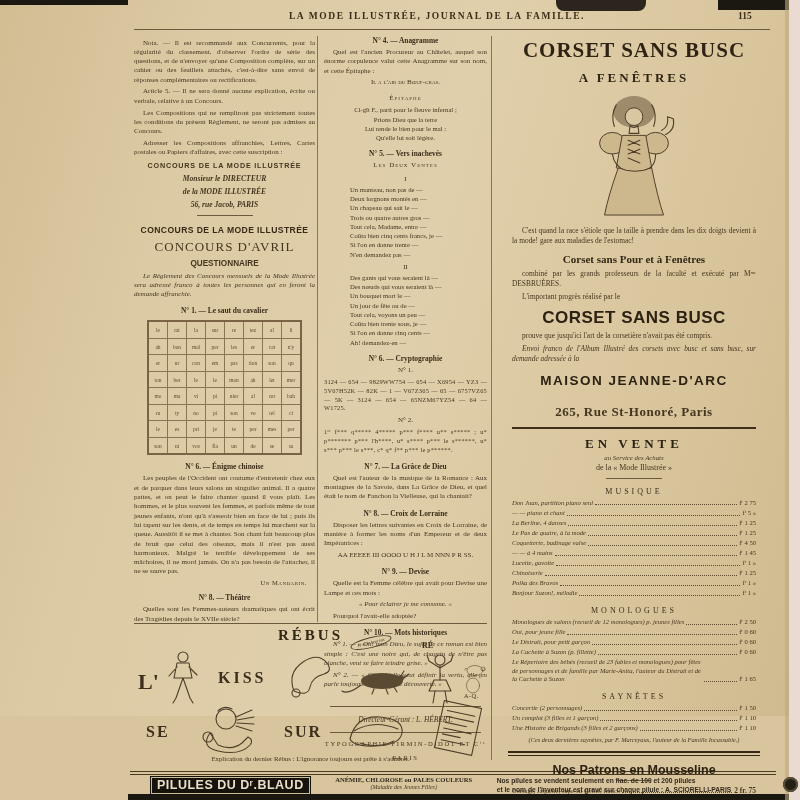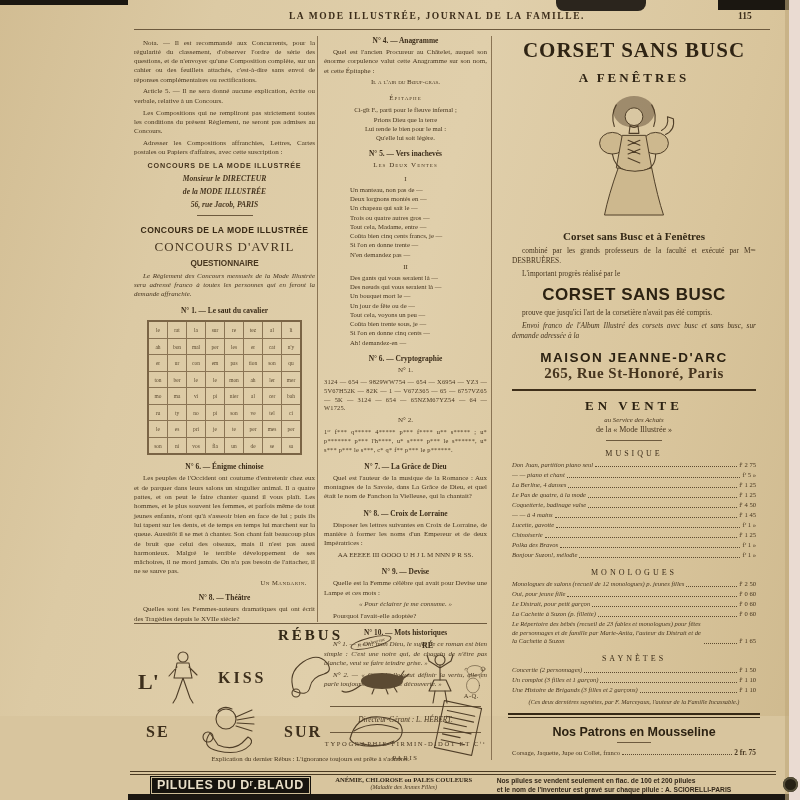--- a/index.html
+++ b/index.html
@@ -56,21 +56,21 @@
   .rs{border-top:1px solid #6d5a3e;margin:7px 6px;}
   
   .rt1{text-align:center;font-weight:bold;font-size:21px;letter-spacing:1px;color:#2f2414;margin-top:2px;}
   .rt2{text-align:center;font-weight:bold;font-size:13px;letter-spacing:3px;margin-top:7px;color:#2f2414;}
   .rp{font-size:7.4px;line-height:1.35;text-align:justify;text-indent:10px;margin:3px 14px;}
   .rbold1{text-align:center;font-weight:bold;font-size:11px;margin:7px 0 4px;color:#332816;}
   .rbig{text-align:center;font-weight:bold;font-family:"Liberation Sans","DejaVu Sans",sans-serif;
     font-size:17px;letter-spacing:.5px;margin:6px 0 3px;color:#2c2212;}
   .maison{text-align:center;font-weight:bold;font-family:"Liberation Sans","DejaVu Sans",sans-serif;
     font-size:13.5px;letter-spacing:1.5px;margin-top:9px;color:#2c2212;}
-  .maddr{text-align:center;font-weight:bold;font-size:15px;margin:0 0 7px;letter-spacing:.5px;}
+  .maddr{text-align:center;font-weight:bold;font-size:13px;margin:16px 0 7px;letter-spacing:.5px;}
   .rule-heavy{border-top:2px solid #3f2f1a;margin:4px 14px 6px;}
   .envente{text-align:center;font-weight:bold;font-size:13px;letter-spacing:4px;margin-top:7px;color:#2c2212;}
   .ev-sub{text-align:center;font-size:6.8px;font-style:italic;margin-top:2px;}
   .ev-sub2{text-align:center;font-size:8px;margin-top:2px;}
   .lhead{text-align:center;font-size:8px;letter-spacing:3px;margin:8px 0 3px;color:#3c2d1a;}
   .plist{margin:0 14px;}
   .price-row{display:flex;align-items:flex-end;font-size:6.6px;line-height:1.3;margin:1.5px 0;}
   .pr-n{font-style:italic;max-width:78%;}
   .pr-dots{flex:1;border-bottom:1px dotted #5d4b30;margin:0 2px 2px;}
   .pr-p{white-space:nowrap;}
@@ -302,21 +302,22 @@
       <circle cx="60" cy="26" r="9" fill="#d9c7a2" stroke="#4f3e28"></circle>
       <path class="ln" d="M56 35 q4 4 8 0 l1 8 h-10 z" fill="#d9c7a2"></path>
       <ellipse class="fillp" cx="38" cy="53" rx="13" ry="11"></ellipse>
       <ellipse class="fillp" cx="82" cy="53" rx="13" ry="11"></ellipse>
       <path class="fillp" d="M48 45 h24 l6 33 q-18 8 -36 0 z"></path>
       <path class="ln" d="M54 50 l12 5 M66 50 l-12 5 M54 59 l12 5 M66 59 l-12 5 M54 68 l12 5"></path>
       <path class="ln" d="M38 64 q2 13 14 17 M82 64 q0 14 -12 17"></path>
       <path class="fillp" d="M44 78 q-10 28 -14 48 h60 q-6 -18 -12 -48 q-17 7 -34 0 z"></path>
       <path class="ln" d="M88 40 q8 -4 6 -14 l6 2 q2 12 -8 16"></path>
     </svg>
-    <div class="rbold1">Corset sans Busc et à Fenêtres</div>
+    <div class="rp">C'est quand la race s'étiole que la taille à prendre dans les dix doigts devient à la mode! gare aux maladies de l'estomac!</div>
+    <div class="rbold1">Corset sans Pour et à Fenêtres</div>
     <div class="rp">combiné par les grands professeurs de la faculté et exécuté par Mᵐᵉ DESBRUÈRES.</div>
     <div class="rp">L'important progrès réalisé par le</div>
     <div class="rbig">CORSET SANS BUSC</div>
     <div class="rp">prouve que jusqu'ici l'art de la corsetière n'avait pas été compris.</div>
     <div class="rp i">Envoi franco de l'Album Illustré des corsets avec busc et sans busc, sur demande adressée à la</div>
     <div class="maison">MAISON JEANNE-D'ARC</div>
     <div class="maddr">265, Rue St-Honoré, Paris</div>
     <div class="rule-heavy"></div>
     <div class="envente">EN VENTE</div>
     <div class="ev-sub">au Service des Achats</div>

